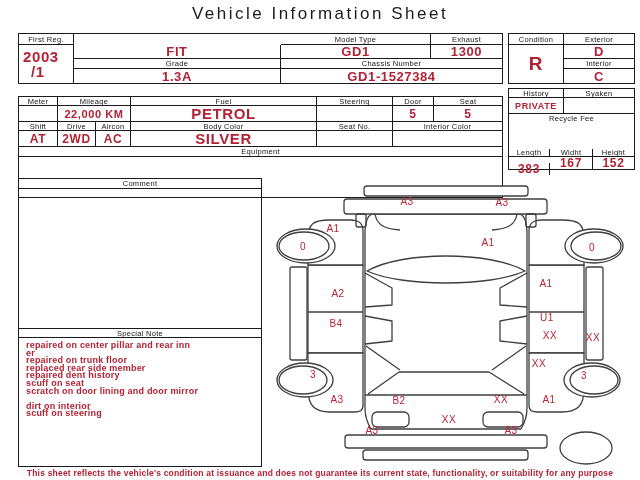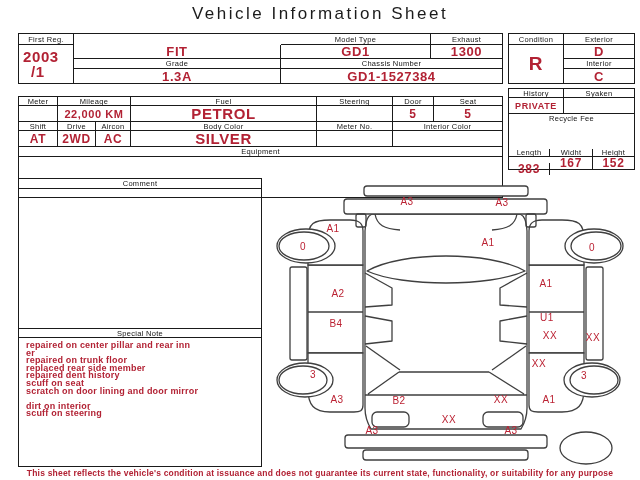--- a/index.html
+++ b/index.html
@@ -70,21 +70,21 @@
   <div class="cell val v11 br bb" style="left:0;top:9px;width:39px;height:16px;"></div>
   <div class="cell val v11 br bb" style="left:39px;top:9px;width:73px;height:16px;">22,000 KM</div>
   <div class="cell val v15 br bb" style="left:112px;top:9px;width:186px;height:16px;">PETROL</div>
   <div class="cell val v11 br bb" style="left:298px;top:9px;width:76px;height:16px;"></div>
   <div class="cell val v12 br bb" style="left:374px;top:9px;width:41px;height:16px;">5</div>
   <div class="cell val v12 bb" style="left:415px;top:9px;width:68px;height:16px;">5</div>
   <div class="cell lbl br bb" style="left:0;top:25px;width:39px;height:9px;">Shift</div>
   <div class="cell lbl br bb" style="left:39px;top:25px;width:38px;height:9px;">Drive</div>
   <div class="cell lbl br bb" style="left:77px;top:25px;width:35px;height:9px;">Aircon</div>
   <div class="cell lbl br bb" style="left:112px;top:25px;width:186px;height:9px;">Body Color</div>
-  <div class="cell lbl br bb" style="left:298px;top:25px;width:76px;height:9px;">Meter No.</div>
+  <div class="cell lbl br bb" style="left:298px;top:25px;width:76px;height:9px;">Seat No.</div>
   <div class="cell lbl bb" style="left:374px;top:25px;width:109px;height:9px;">Interior Color</div>
   <div class="cell val v12 br bb" style="left:0;top:34px;width:39px;height:16px;">AT</div>
   <div class="cell val v12 br bb" style="left:39px;top:34px;width:38px;height:16px;">2WD</div>
   <div class="cell val v12 br bb" style="left:77px;top:34px;width:35px;height:16px;">AC</div>
   <div class="cell val v15 br bb" style="left:112px;top:34px;width:186px;height:16px;">SILVER</div>
   <div class="cell val v11 br bb" style="left:298px;top:34px;width:76px;height:16px;"></div>
   <div class="cell val v11 bb" style="left:374px;top:34px;width:109px;height:16px;"></div>
   <div class="cell lbl bb" style="left:0;top:50px;width:483px;height:10px;">Equipment</div>
 </div>
 

